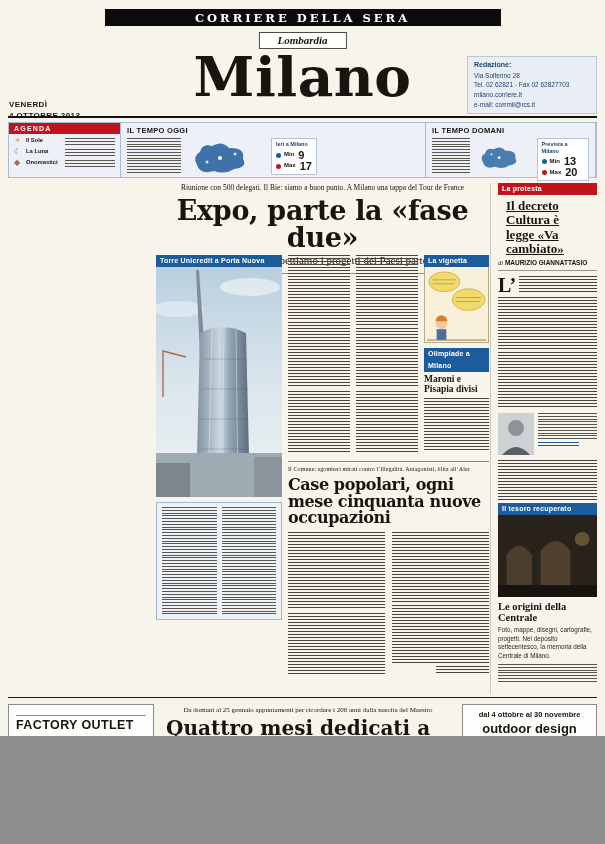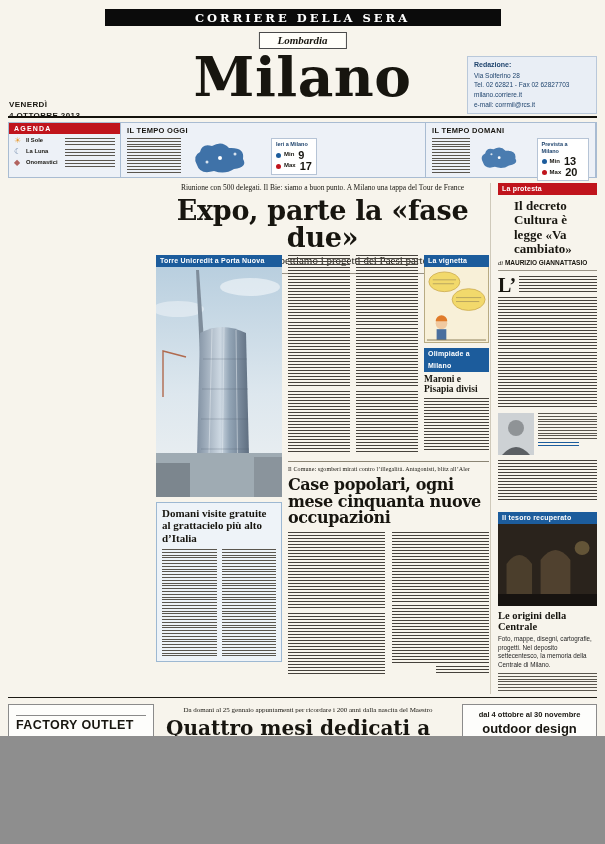--- a/index.html
+++ b/index.html
@@ -86,25 +86,25 @@
   .vg-img{display:block; width:100%; height:76px; border:1px solid #b8ab83; border-top:none;}
   .oly-title{font:700 9.5px/1.1 "Liberation Serif",serif; margin:2px 0 3px;}
 
   .case{position:absolute; left:132px; top:278px; width:201px; height:233px; border-top:1px solid #8a8474; padding-top:4px;}
   .case-kicker{font:6px/1.3 "Liberation Serif",serif; letter-spacing:.1px;}
   .case-title{font:700 16px/1.05 "DejaVu Serif",serif; letter-spacing:-.4px; margin:3px 0 5px;}
   .case-cols{display:flex; gap:7px;}
   .case-cols>div{flex:1;}
 
   .art-right{position:absolute; left:482px; top:0; width:107px; height:100%; padding-left:7px; border-left:1px solid var(--hair);}
-  .pr-title{font:700 13px/1.1 "Liberation Serif",serif; margin:4px 16px 3px;}
+  .pr-title{font:700 13px/1.1 "Liberation Serif",serif; margin:4px 8px 3px;text-decoration:underline;}
   .portrait-row{display:flex; gap:4px; margin:5px 0;}
   .portrait{width:36px; height:42px; flex:none;}
   .portrait-cap{flex:1;}
-  .tesoro{margin-top:12px;}
+  .tesoro{margin-top:3px;}
   .ts-img{display:block; width:100%; height:82px;}
   .ts-title{font:700 10.5px/1.1 "Liberation Serif",serif; margin:4px 0 2px;}
   .ts-cap{font:6.3px/1.4 "Liberation Sans",sans-serif; color:#262626;}
 
   
   .bottom{position:absolute; top:697px; left:8px; width:589px; height:140px; border-top:1.5px solid #1d1b15; padding-top:5px;}
   .ad{border:1px solid #8b8b8b; background:#fdfdfb; position:absolute; top:6px; height:128px; font-family:"Liberation Sans",sans-serif;}
   .ad-acerbis{left:0; width:146px; padding:6px 7px;}
   .ac-brandrow{display:flex; align-items:center; gap:5px;}
   .ac-brand{font:700 14px/1 "Liberation Sans",sans-serif; letter-spacing:2px;}
@@ -275,21 +275,20 @@
               <path d="M45 152 L92 152"></path>
               <path d="M45 182 L93 182"></path>
               <path d="M44 210 L93 210"></path>
           </g>
           <path d="M7 130 L7 84 L30 90" stroke="#b06a4e" stroke-width="1.4" fill="none"></path>
           <rect x="0" y="186" width="126" height="44" fill="#9fabb3"></rect>
           <rect x="0" y="196" width="34" height="34" fill="#7c868e"></rect>
           <rect x="98" y="190" width="28" height="40" fill="#8a949c"></rect>
         </svg>
         <div class="pb-cap">
-          <div class="pb-cap-title">Domani visite gratuite al grattacielo più alto d’Italia</div>
           <div class="pb-cap-cols">
             <div class="ph cap"></div>
             <div class="ph cap"></div>
           </div>
         </div>
       </div>
 
       <div class="colA">
         <div class="ph mb3" style="height:64px"></div>
         <div class="ph mb3" style="height:66px"></div>

